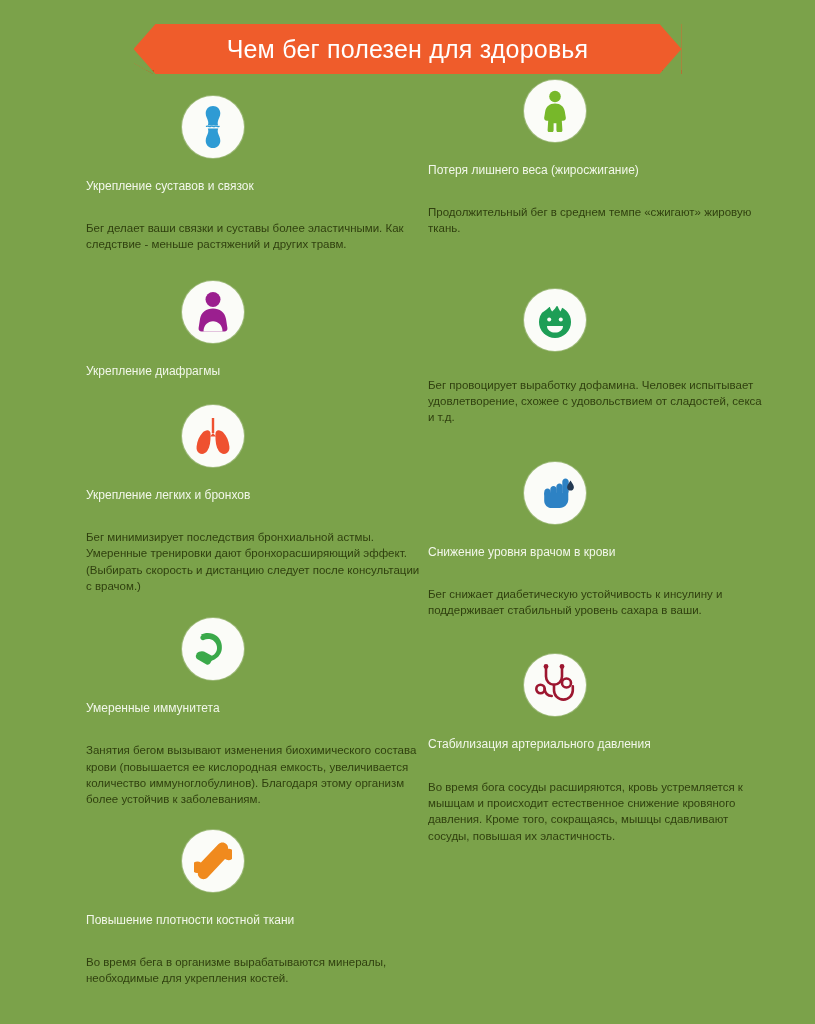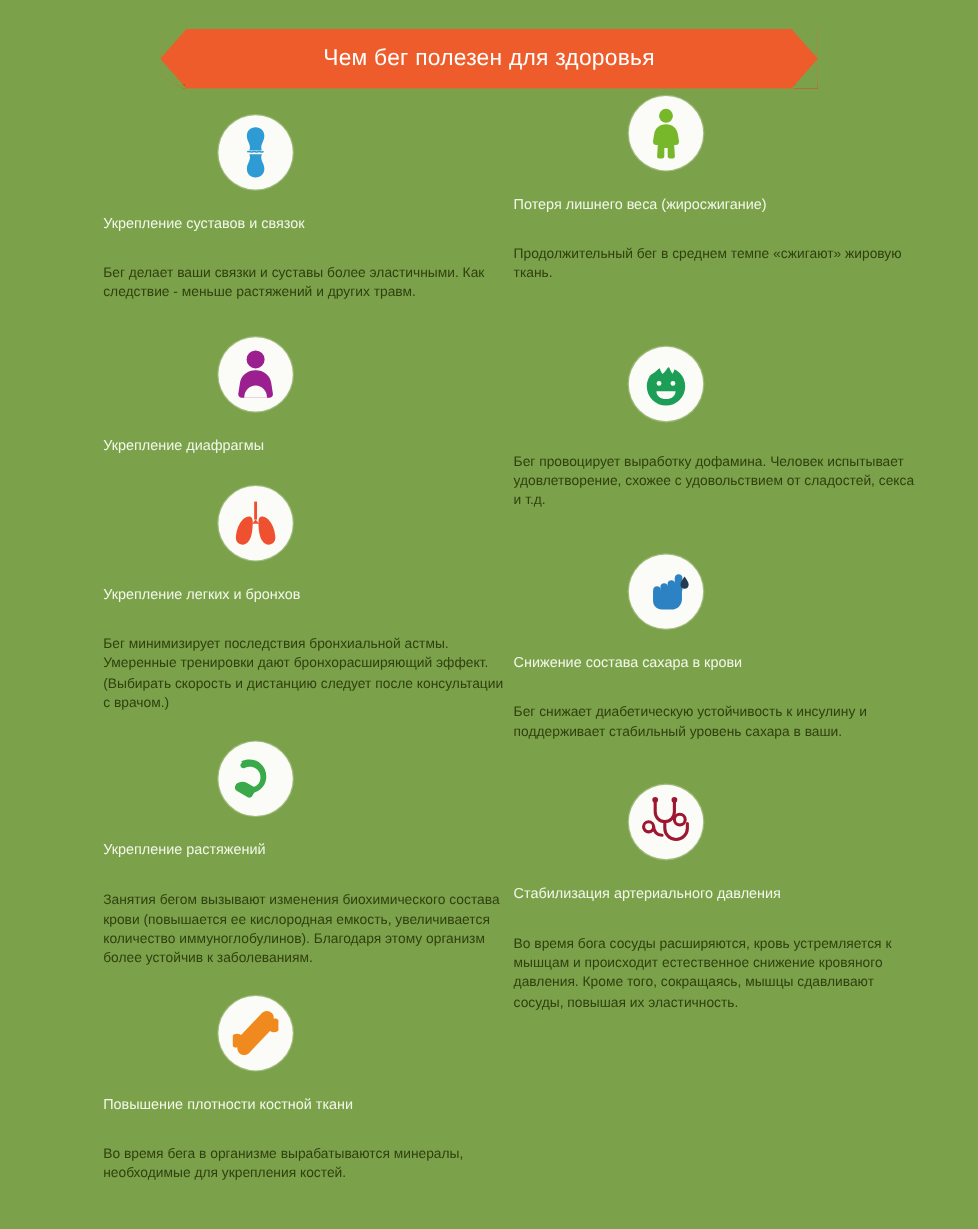--- a/index.html
+++ b/index.html
@@ -23,21 +23,21 @@
     height: 54px;
     display: flex;
     justify-content: center;
   }
   .banner {
     position: relative;
     width: 548px;
     height: 50px;
     background: #ef5c2b;
     color: #ffffff;
-    font-size: 19px;
+    font-size: 25px;
     font-weight: 400;
     display: flex;
     align-items: center;
     justify-content: center;
     letter-spacing: .2px;
     clip-path: polygon(
       0 0, 100% 0, 100% 100%,
       96.4% 100%, 100% 78%, 100% 100%,
       3.6% 100%, 0 78%);
   }
@@ -160,21 +160,21 @@
     <div class="item-body">Бег минимизирует последствия бронхиальной астмы. Умеренные тренировки дают бронхорасширяющий эффект. (Выбирать скорость и дистанцию следует после консультации с врачом.)</div>
   </div>
 
   <div class="item" style="margin-top:24px">
     <div class="icon-circle">
       <svg width="42" height="38" viewBox="0 0 42 38">
         <path d="M9 4.5c5-2.5 11.5-2 15.8 1.5 4 3.3 5.6 8.2 5 13-.5 4.4-3.2 8.4-7.3 10.4-4.6 2.3-9.8 1.9-13.6-.7-1.2-.8-1.4-2.2-.6-3.3.8-1 2.2-1.2 3.3-.4 2.5 1.7 5.8 1.9 8.7.5 2.7-1.3 4.4-3.8 4.7-6.6.3-3-.7-6-3.2-8-2.7-2.2-6.8-2.5-10-1-1.2.6-2.6.1-3.2-1.1-.6-1.2-.1-2.6 1.1-3.2z" fill="#3aa94a"></path>
         <path d="M4.5 23.5c2.6-2.4 6.4-2.8 9.4-1.1l5.5 3.2c1.3.8 1.8 2.4 1.1 3.7l-2.3 4c-.8 1.3-2.4 1.8-3.7 1.1l-9-5.2c-1.9-1.1-2.3-3.6-.8-5.2l-.2-.5z" fill="#3aa94a"></path>
       </svg>
     </div>
-    <div class="item-title">Укрепление растяжений</div>
+    <div class="item-title">Умеренные иммунитета</div>
     <div class="item-body">Занятия бегом вызывают изменения биохимического состава крови (повышается ее кислородная емкость, увеличивается количество иммуноглобулинов). Благодаря этому организм более устойчив к заболеваниям.</div>
   </div>
 
   <div class="item" style="margin-top:22px">
     <div class="icon-circle">
       <svg width="38" height="40" viewBox="0 0 38 40">
         <path d="M26.3 3.2c2.3-2.3 6-2.3 8.2 0 1.3 1.3 1.8 3 1.5 4.6 1.6-.3 3.3.2 4.6 1.5 2.3 2.3 2.3 6 0 8.2-2.1 2.1-5.3 2.3-7.6.6L15.6 36.5c-2.3 2.3-6 2.3-8.2 0-1.3-1.3-1.8-3-1.5-4.6-1.6.3-3.3-.2-4.6-1.5-2.3-2.3-2.3-6 0-8.2 2.1-2.1 5.3-2.3 7.6-.6L26.3 3.2z" fill="#f08a1e" transform="translate(-2,0)"></path>
       </svg>
     </div>
     <div class="item-title">Повышение плотности костной ткани</div>
@@ -213,21 +213,21 @@
     <div class="icon-circle">
       <svg width="42" height="38" viewBox="0 0 42 38">
         <path d="M31.5 4.5c1.8 0 3.2 1.4 3.2 3.2v9.6c0 1.8-1.4 3.2-3.2 3.2s-3.2-1.4-3.2-3.2V7.7c0-1.8 1.4-3.2 3.2-3.2z" fill="#2d82c4"></path>
         <path d="M25.5 9.5c1.8 0 3.2 1.4 3.2 3.2v5.3c0 1.8-1.4 3.2-3.2 3.2s-3.2-1.4-3.2-3.2v-5.3c0-1.8 1.4-3.2 3.2-3.2z" fill="#2d82c4"></path>
         <path d="M19.5 12c1.8 0 3.2 1.4 3.2 3.2v3.4c0 1.8-1.4 3.2-3.2 3.2s-3.2-1.4-3.2-3.2v-3.4c0-1.8 1.4-3.2 3.2-3.2z" fill="#2d82c4"></path>
         <path d="M13.5 14.5c1.8 0 3.2 1.4 3.2 3.2v2c0 1.8-1.4 3.2-3.2 3.2s-3.2-1.4-3.2-3.2v-2c0-1.8 1.4-3.2 3.2-3.2z" fill="#2d82c4"></path>
         <path d="M10.3 18.5h24v6.8c0 4.8-3.9 8.7-8.7 8.7h-8.2c-4 0-7.2-3.3-7.2-7.3v-8.2z" fill="#2d82c4"></path>
         <path d="M38.5 8.5c1.8 2.6 3.4 5 3.4 6.7 0 1.9-1.5 3.4-3.4 3.4s-3.4-1.5-3.4-3.4c0-1.7 1.6-4.1 3.4-6.7z" fill="#243a52" transform="translate(-2,-2)"></path>
       </svg>
     </div>
-    <div class="item-title">Снижение состава сахара в крови</div>
+    <div class="item-title">Снижение уровня врачом в крови</div>
     <div class="item-body wide">Бег снижает диабетическую устойчивость к инсулину и поддерживает стабильный уровень сахара в ваши.</div>
   </div>
 
   <div class="item" style="margin-top:36px">
     <div class="icon-circle">
       <svg width="40" height="42" viewBox="0 0 40 42">
         <path d="M11 3v9.5c0 4.7 3.6 8.2 8 8.2s8-3.5 8-8.2V3" stroke="#9d1730" stroke-width="2.6" fill="none" stroke-linecap="round"></path>
         <circle cx="11" cy="2.5" r="2.4" fill="#9d1730"></circle>
         <circle cx="27" cy="2.5" r="2.4" fill="#9d1730"></circle>
         <path d="M19 20.7v5.5c0 5.2 4.2 9.4 9.4 9.4s9.4-4.2 9.4-9.4v-4" stroke="#9d1730" stroke-width="2.6" fill="none" stroke-linecap="round"></path>

